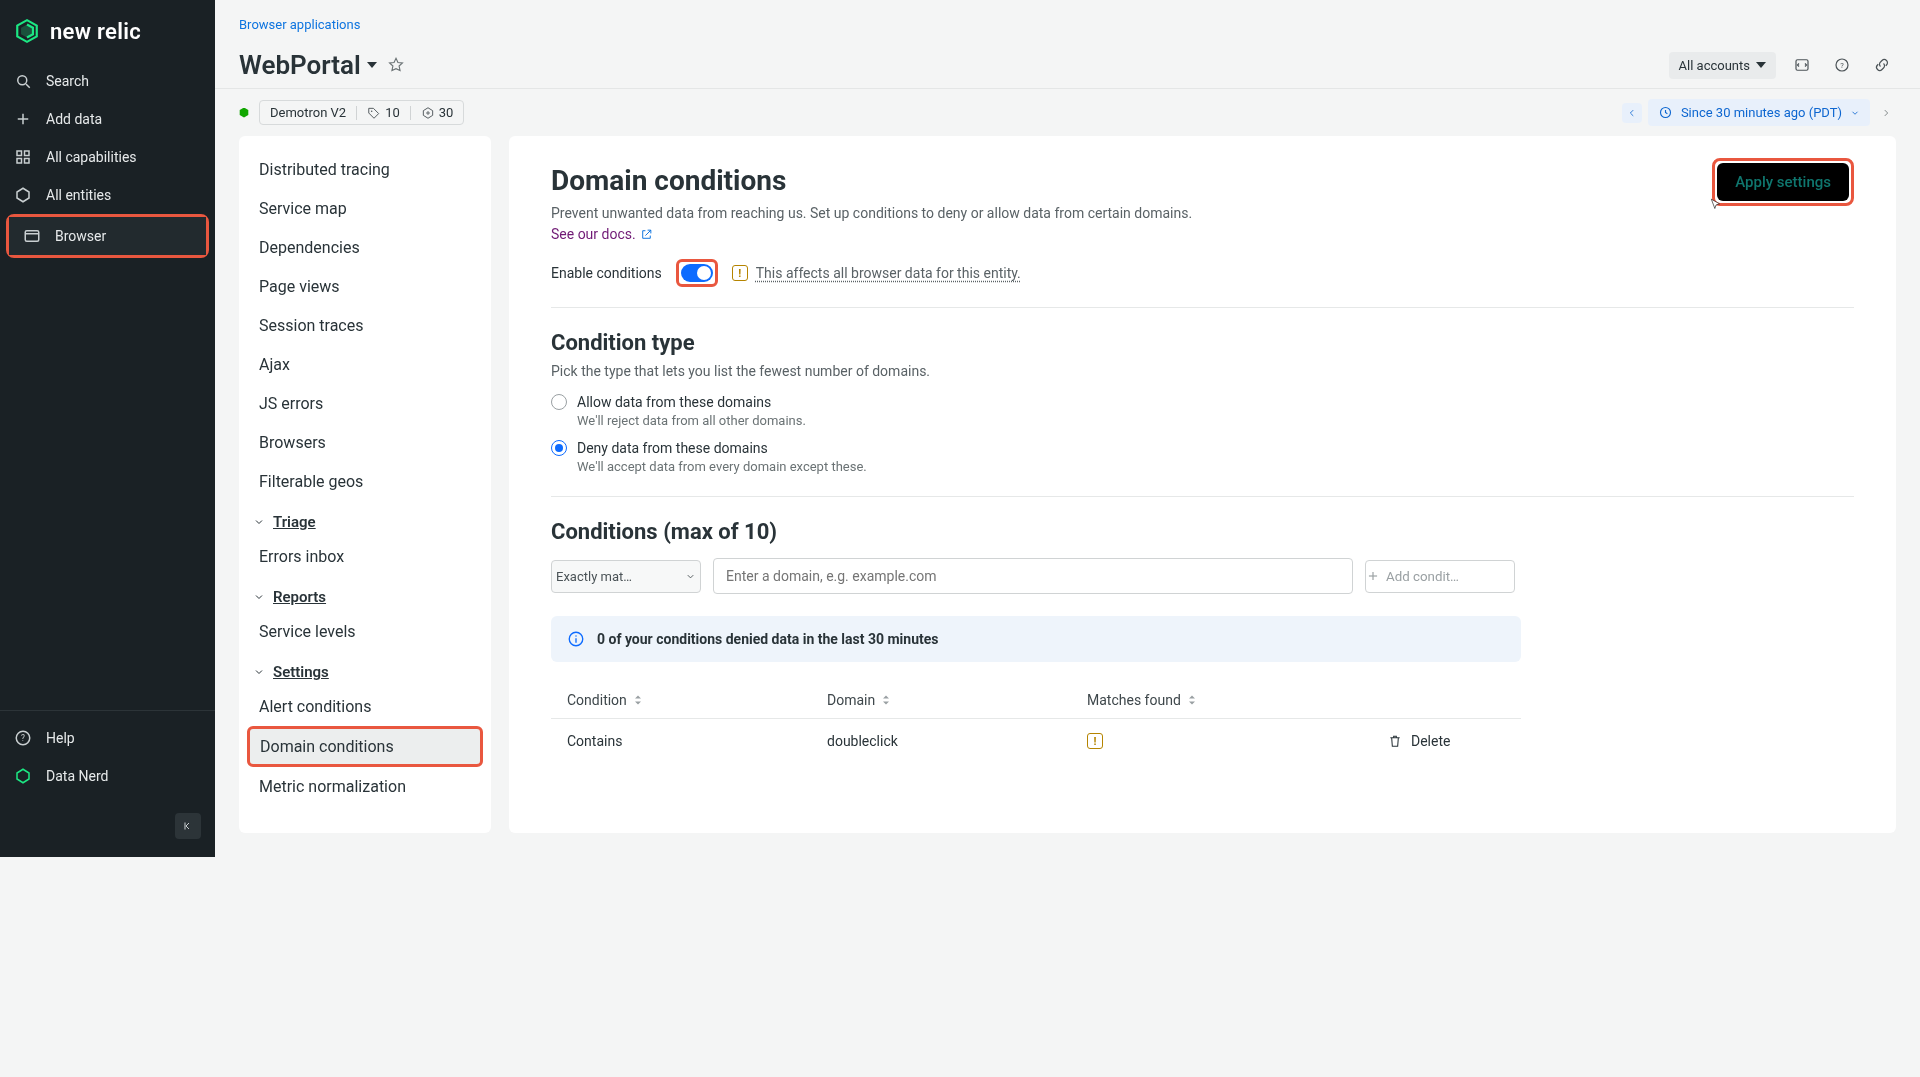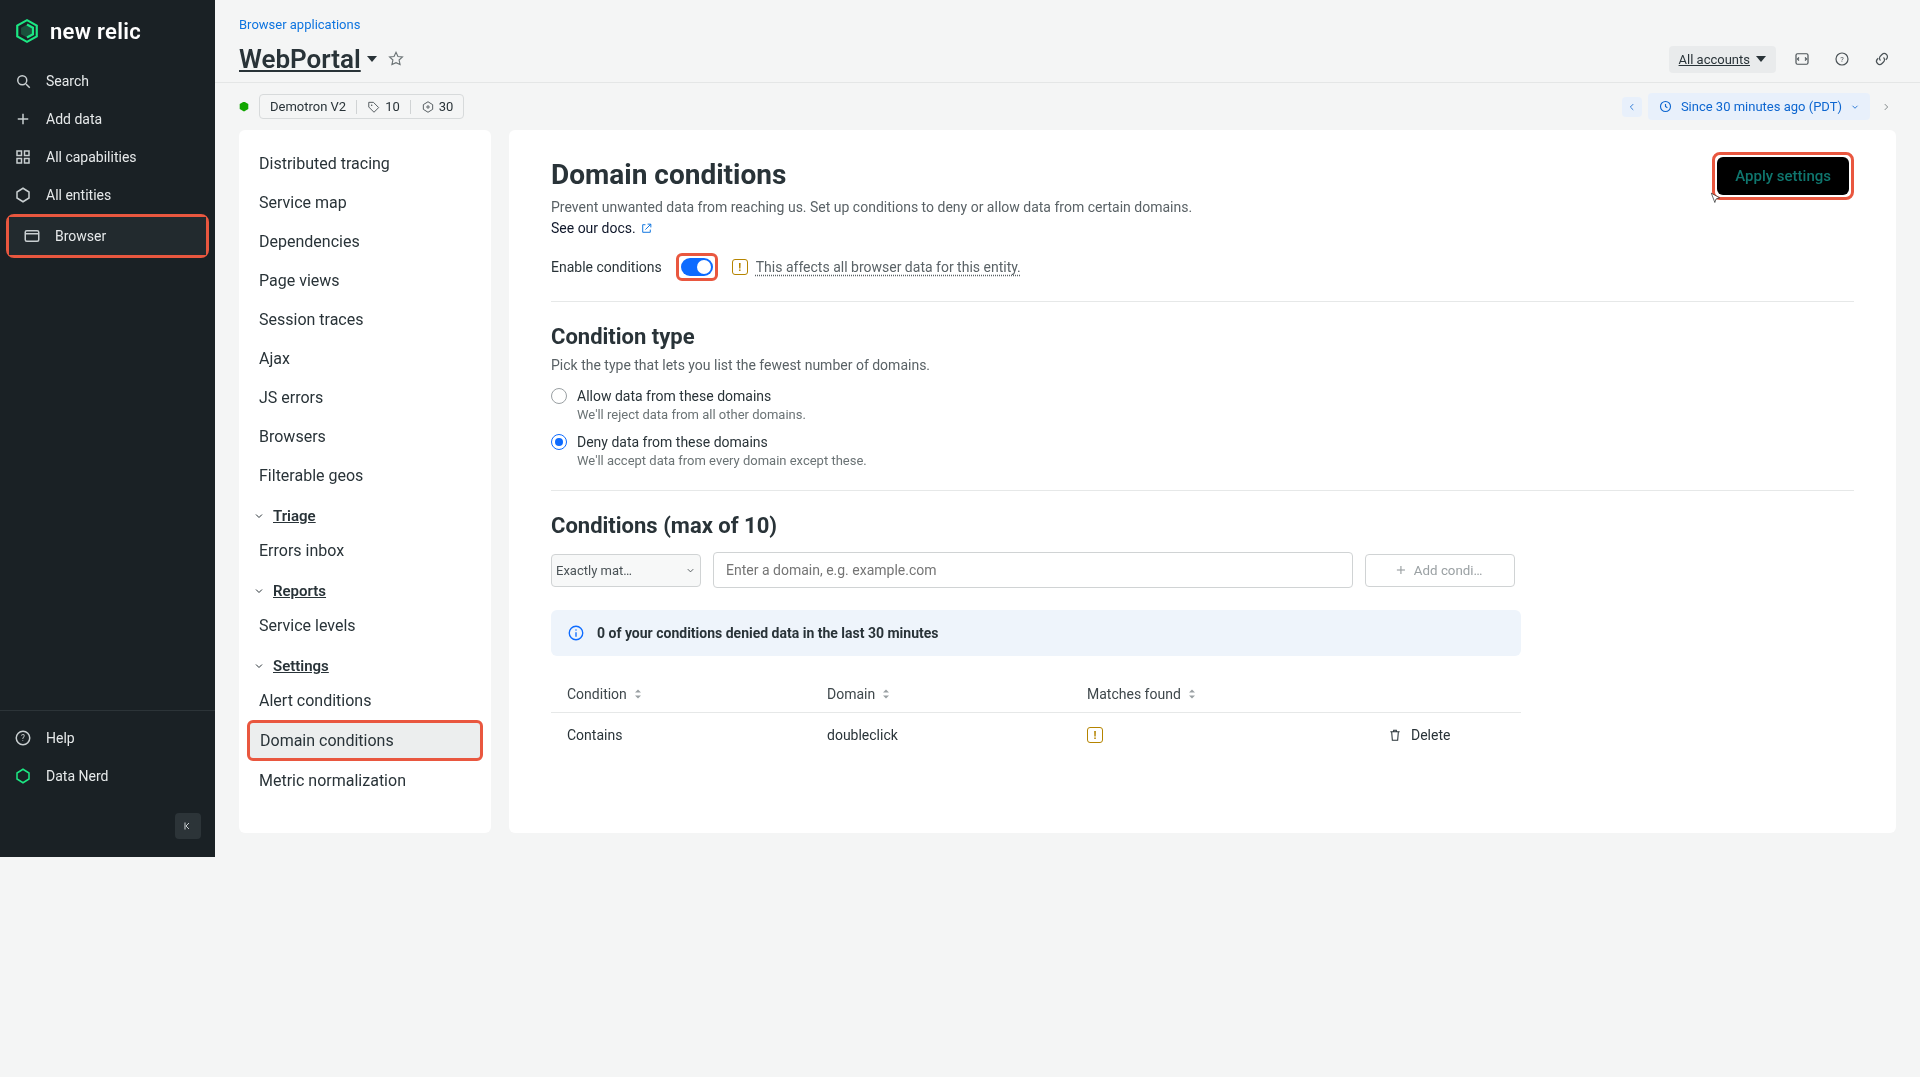--- a/index.html
+++ b/index.html
@@ -19,21 +19,21 @@
   .navd-browser-wrap { margin: 0 6px; }
   .sidebar-dark .spacer { flex: 1; }
   .collapse-btn { align-self: flex-end; margin: 10px 14px 18px; width: 26px; height: 26px; border-radius: 4px; background: #2c3438; display:flex; align-items:center; justify-content:center; cursor:pointer;}
   .collapse-btn svg{ width:12px;height:12px;color:#c9cfd1;}
   .navd-footer { border-top: 1px solid #2c3438; }
 
   
   .main { flex: 1; display: flex; flex-direction: column; min-width: 0; }
   .topbar { padding: 16px 24px 8px; border-bottom: 1px solid #e4e6e6; background: #f4f5f5;}
   .crumb { color: #0d74df; font-size: 13px; cursor: pointer; }
-  .title-row { display: flex; align-items: center; justify-content: space-between; margin-top: 12px; text-decoration: underline; }
+  .title-row { display: flex; align-items: center; justify-content: space-between; margin-top: 18px; }
   .title-left { display: flex; align-items: center; gap: 10px; }
   .page-title { font-size: 26px; font-weight: 600; display:flex; align-items:center; gap:6px; cursor:pointer;}
   .caret { width: 0; height: 0; border-left: 5px solid transparent; border-right: 5px solid transparent; border-top: 6px solid #293338; }
   .star { width: 18px; height: 18px; color: #6b7375; cursor:pointer;}
   .title-right { display: flex; align-items: center; gap: 12px; }
   .pill { display:flex; align-items:center; gap:6px; background:#e9ebec; border-radius:4px; padding:6px 10px; font-size:13px; cursor:pointer;}
   .icon-btn { width:28px;height:28px;border-radius:4px;display:flex;align-items:center;justify-content:center;cursor:pointer;color:#4b5357;}
 
   .metabar { display: flex; align-items: center; justify-content: space-between; padding: 10px 24px; background: #f4f5f5;}
   .meta-left { display:flex; align-items:center; gap:10px;}
@@ -50,21 +50,21 @@
   .content-row { flex:1; display:flex; gap:18px; padding: 0 24px 24px; min-height:0;}
   .inner-nav { width:252px; background:#fff; border-radius:6px; padding:14px 8px; overflow:auto;}
   .inner-item { padding:10px 12px; border-radius:4px; font-size:16px; cursor:pointer; color:#293338;}
   .inner-item.hl{ border:3px solid #e9573f; border-radius:6px; padding:8px 10px; background:#eceeee;}
   .inner-group { display:flex;align-items:center;gap:8px; padding:12px 6px 6px; font-weight:600; font-size:15px; cursor:pointer;text-decoration:underline;}
   .chev { width:12px;height:12px; }
 
   .panel { flex:1; background:#fff; border-radius:6px; overflow:auto; padding: 28px 42px;}
   .h1 { font-size:28px; font-weight:700; margin-bottom:6px;}
   .sub { color:#5a6266; font-size:14px; line-height:1.5; }
-  .docs-link { color:#0f172a; cursor:pointer; display:inline-flex;align-items:center;gap:4px;}
+  .docs-link { color:#701a75; cursor:pointer; display:inline-flex;align-items:center;gap:4px;}
   .section-head-row{display:flex;align-items:flex-start;justify-content:space-between;}
   .apply-wrap{ border:3px solid #e9573f; border-radius:8px; padding:2px; margin-top:-6px;}
   .apply-btn{ background:#000; color:#0f766e; border:none; padding:10px 18px; font-size:15px; border-radius:6px; cursor:pointer; font-weight:500;}
   .cursor-img{position:relative;}
   .cursor-ptr{position:absolute; left:-6px; bottom:-9px; width:14px;height:14px;}
 
   .enable-row{ display:flex; align-items:center; gap:14px; margin-top:14px; padding-bottom:20px; border-bottom:1px solid #e6e8e8;}
   .toggle-wrap{ border:3px solid #e9573f; border-radius:6px; padding:2px;}
   .toggle{ width:32px;height:18px;border-radius:9px;background:#0d6bff;position:relative;cursor:pointer;}
   .toggle .knob{position:absolute;right:2px;top:2px;width:14px;height:14px;border-radius:50%;background:#fff;}
@@ -77,21 +77,21 @@
   .radio{width:16px;height:16px;border:1.5px solid #9aa0a3;border-radius:50%;display:inline-flex;align-items:center;justify-content:center;}
   .radio.checked{border-color:#0d6bff;}
   .radio.checked .inner{width:8px;height:8px;border-radius:50%;background:#0d6bff;}
   .radio-help{color:#6b7375;font-size:13px;margin-left:26px;margin-top:3px;}
   .sec-divider{border:none;border-top:1px solid #e6e8e8;margin:22px 0;}
 
   .cond-controls{display:flex;gap:12px;align-items:center;}
   .select{border:1px solid #d0d3d4;border-radius:4px;background:#f7f8f8;padding:8px 4px;width:150px;display:flex;align-items:center;justify-content:space-between;cursor:pointer;font-size:13px;color:#4b5357;}
   .sel-label{white-space:nowrap;overflow:hidden;text-overflow:ellipsis;}
   .domain-input{flex:1;max-width:640px;border:1px solid #d0d3d4;border-radius:4px;padding:9px 12px;font-size:14px;outline:none;}
-  .add-btn{border:1px solid #d0d3d4;border-radius:4px;background:#fff;padding:8px 28px;color:#9aa0a3;display:flex;align-items:center;gap:6px;cursor:not-allowed;width:150px;}
+  .add-btn{border:1px solid #d0d3d4;border-radius:4px;background:#fff;padding:8px 0;color:#9aa0a3;display:flex;align-items:center;gap:6px;cursor:not-allowed;width:150px;}
   .add-btn span{white-space:nowrap;overflow:hidden;text-overflow:ellipsis;}
 
   .info-banner{margin-top:22px;background:#eef4fb;border-radius:6px;padding:14px 16px;display:flex;align-items:center;gap:12px;width:970px;max-width:100%;}
   .info-ic{width:18px;height:18px;color:#0d6bff;}
 
   .table{margin-top:20px;width:970px;max-width:100%;}
   .thead,.trow{display:grid;grid-template-columns: 260px 260px 300px 150px; align-items:center;}
   .thead{color:#3e474b;font-size:14px;padding:10px 16px;border-bottom:1px solid #e6e8e8;}
   .th{display:flex;align-items:center;gap:6px;}
   .sort-ic{width:10px;height:12px;color:#9aa0a3;}

